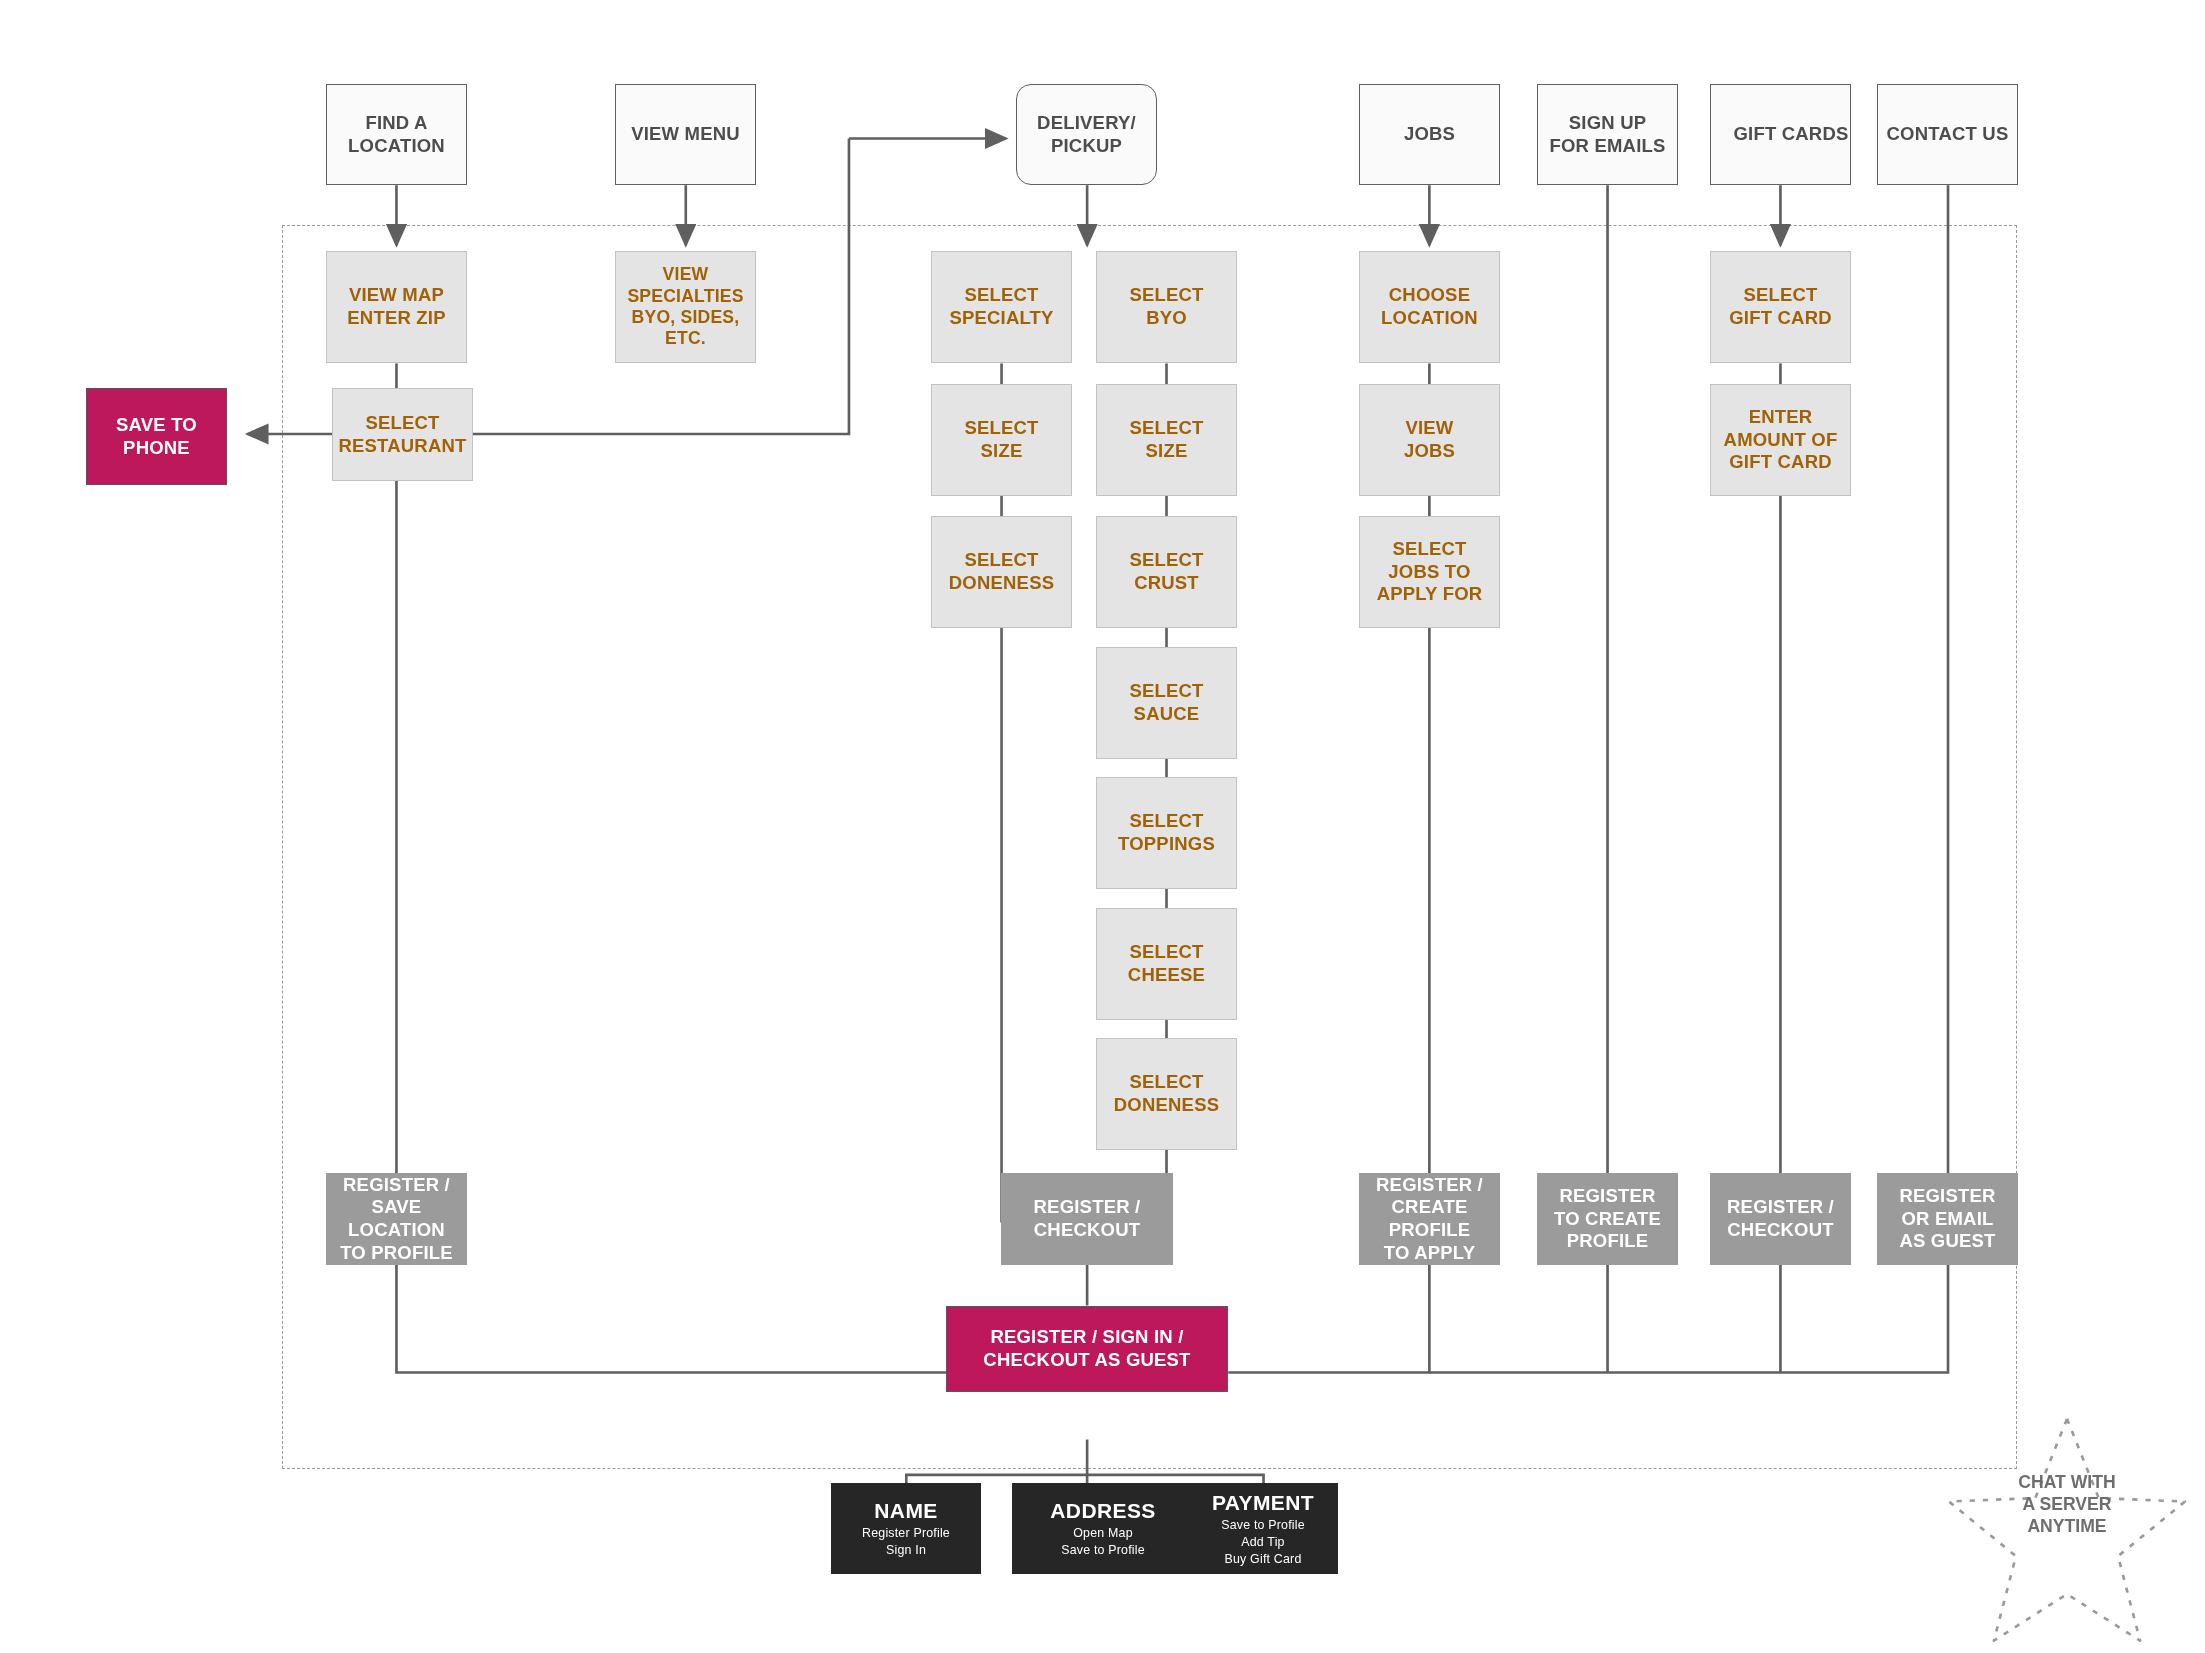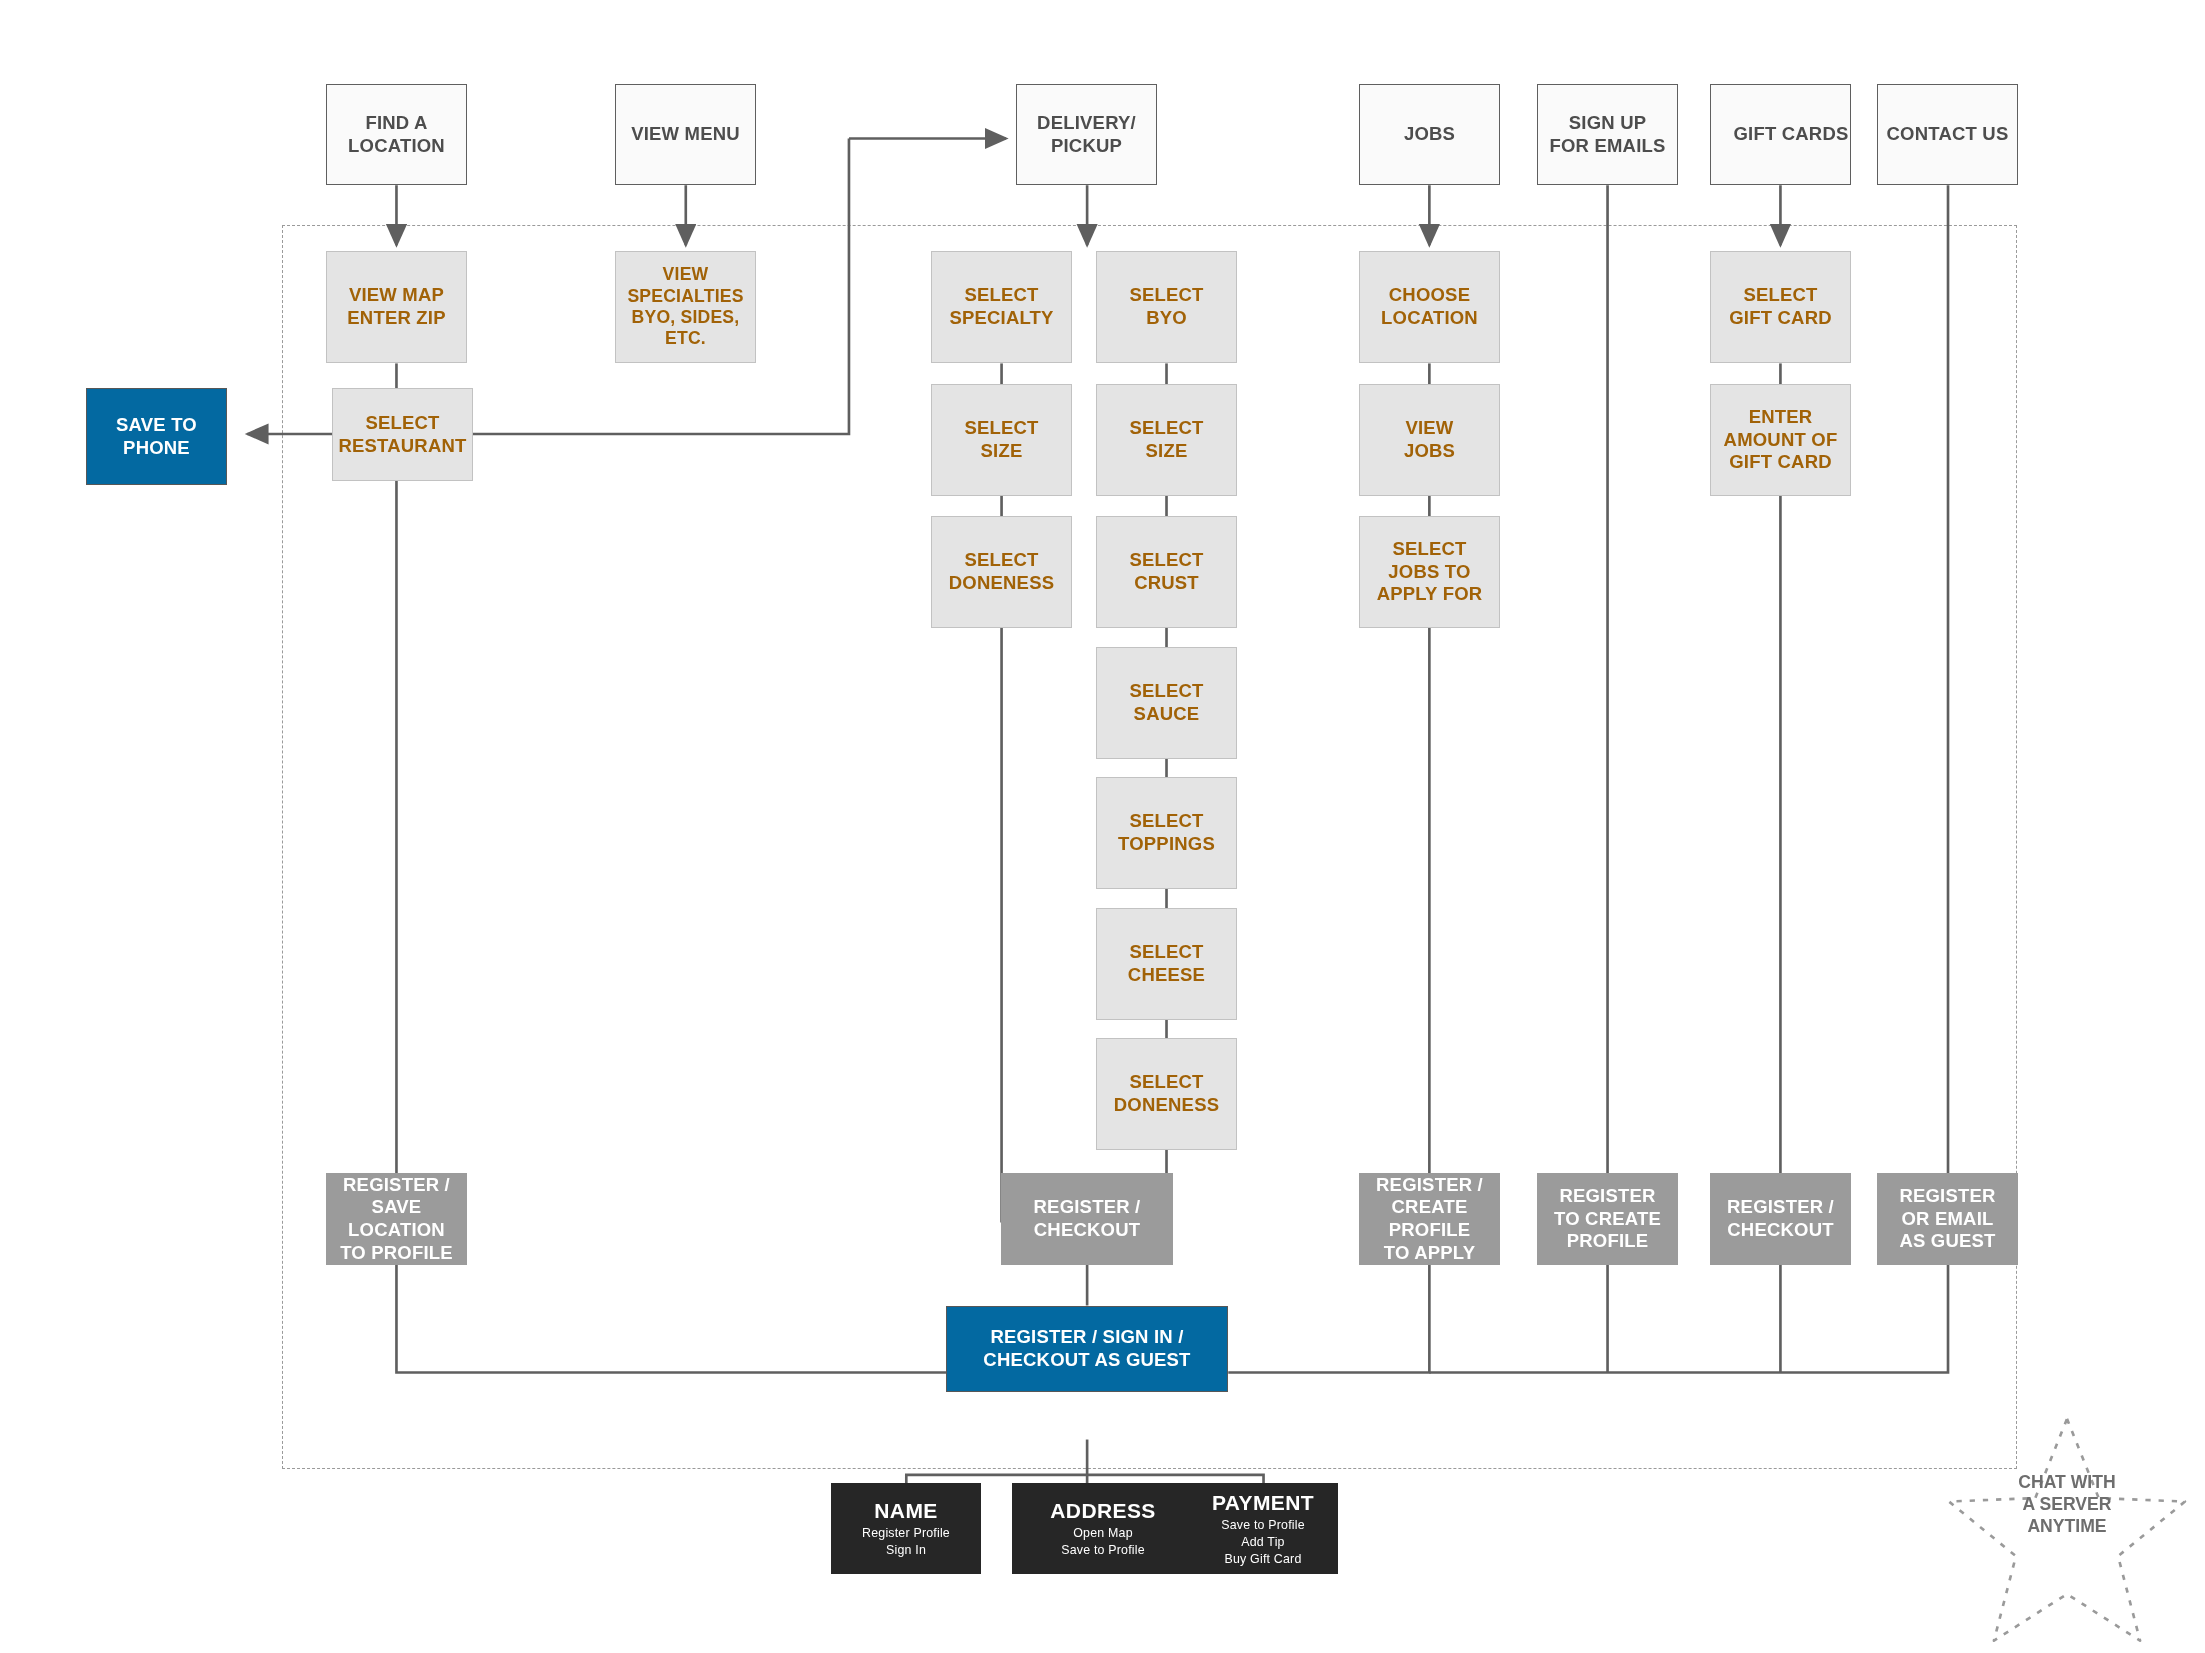--- a/index.html
+++ b/index.html
@@ -53,21 +53,21 @@
   
   .lvl-register {
     background: #9b9b9b;
     border: 0.9px solid #9b9b9b;
     color: #ffffff;
     font-size: 18.5px;
     font-weight: bold;
   }
   
   .lvl-dark {
-    background: #0369a1;
+    background: #be185d;
     border: 0.9px solid #575757;
     color: #ffffff;
     font-size: 18.5px;
     font-weight: bold;
   }
   
   .lvl-black {
     background: #262626;
     border: 0.9px solid #262626;
     color: #ffffff;
@@ -181,21 +181,21 @@
 
   <div class="node lvl-nav" style="left:326px; top:84px; width:141px; height:101px;">
     <span class="lbl">FIND A
 LOCATION</span>
   </div>
 
   <div class="node lvl-nav" style="left:615px; top:84px; width:141px; height:101px;">
     <span class="lbl">VIEW MENU</span>
   </div>
 
-  <div class="node lvl-nav" style="left:1016px; top:84px; width:141px; height:101px;">
+  <div class="node lvl-nav" style="left:1016px; top:84px; width:141px; height:101px;border-radius:15px;">
     <span class="lbl">DELIVERY/
 PICKUP</span>
   </div>
 
   <div class="node lvl-nav" style="left:1359px; top:84px; width:141px; height:101px;">
     <span class="lbl">JOBS</span>
   </div>
 
   <div class="node lvl-nav" style="left:1537px; top:84px; width:141px; height:101px;">
     <span class="lbl">SIGN UP

